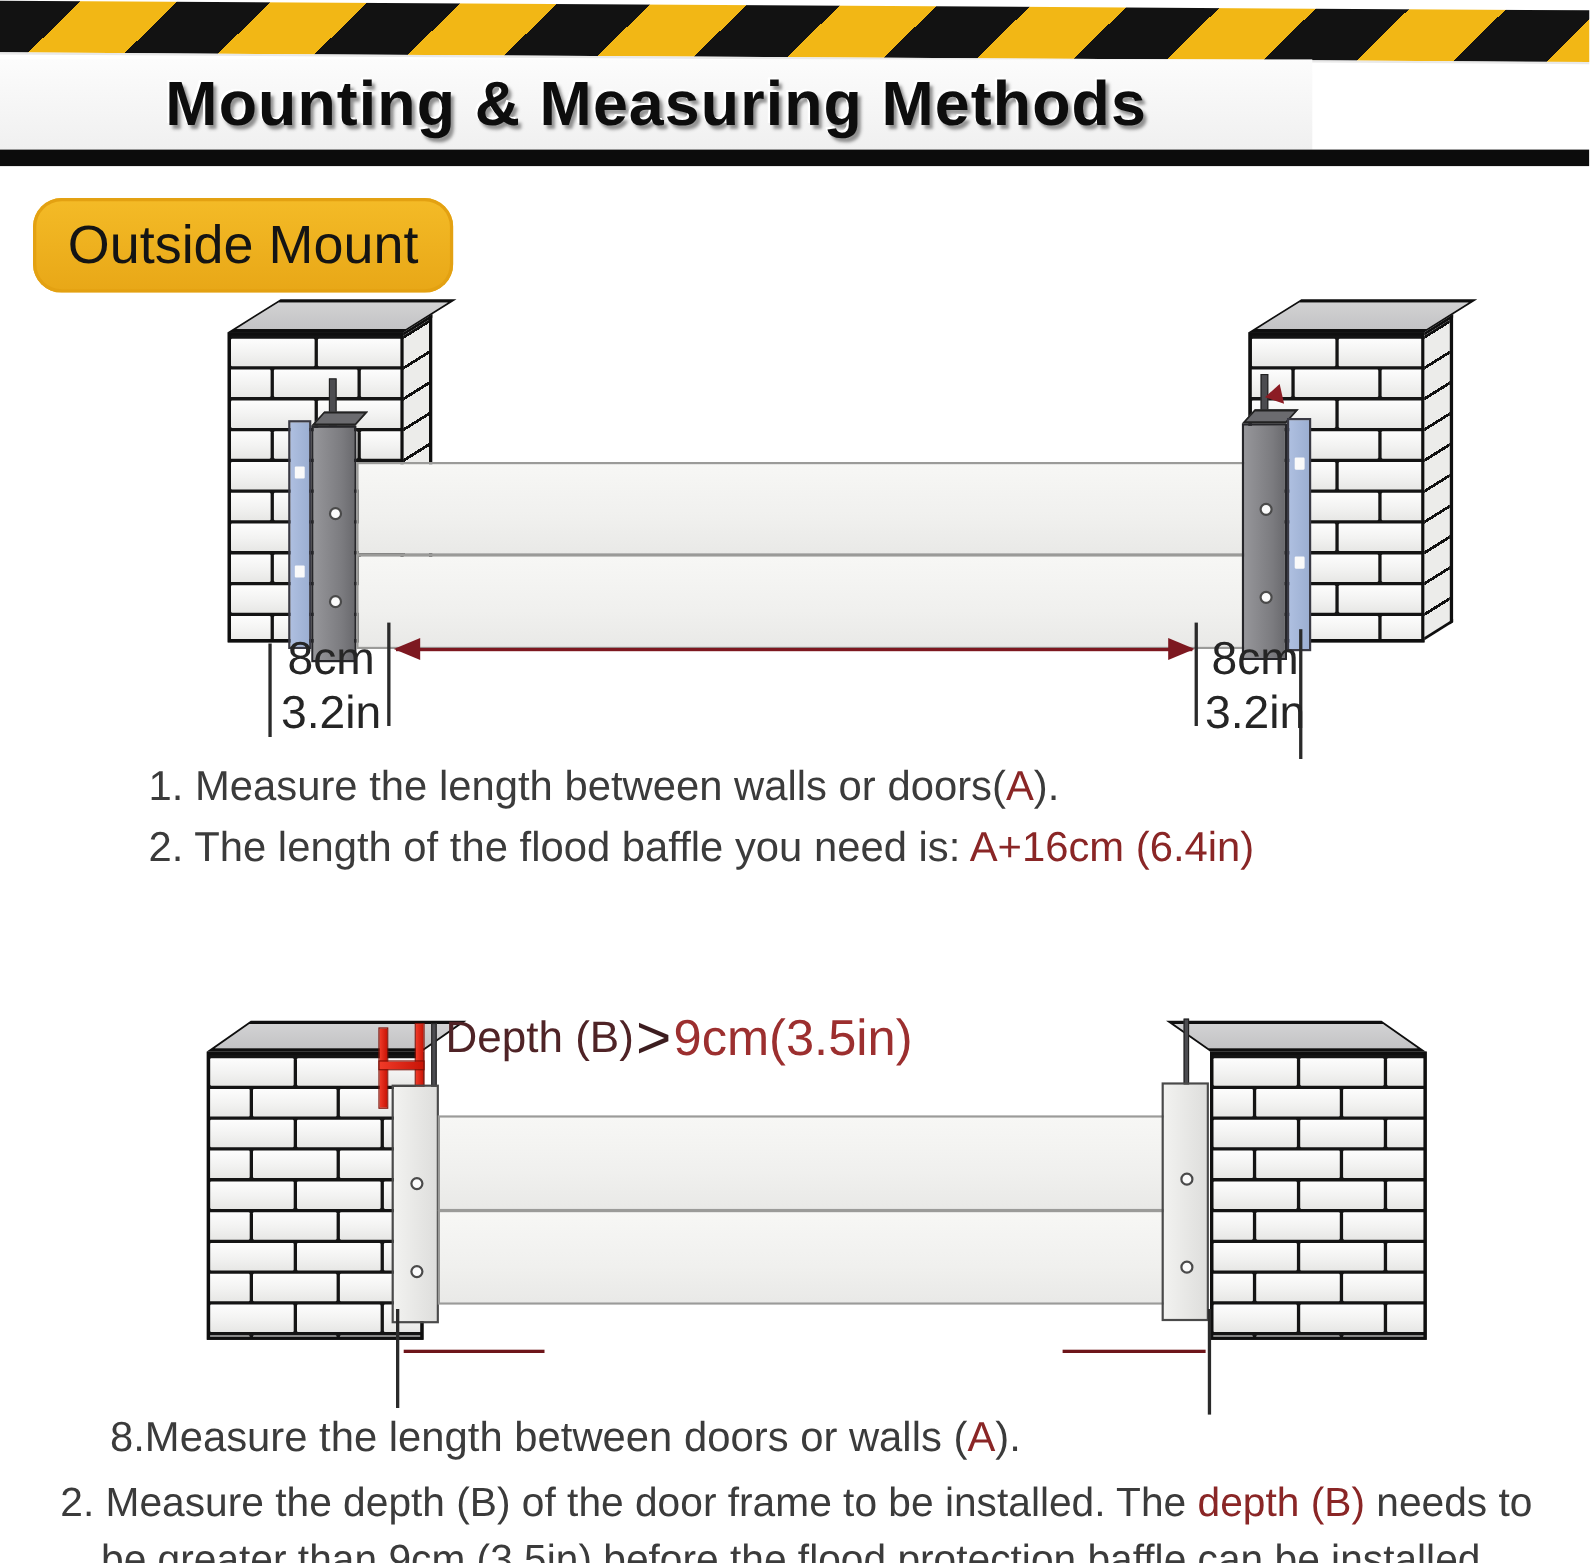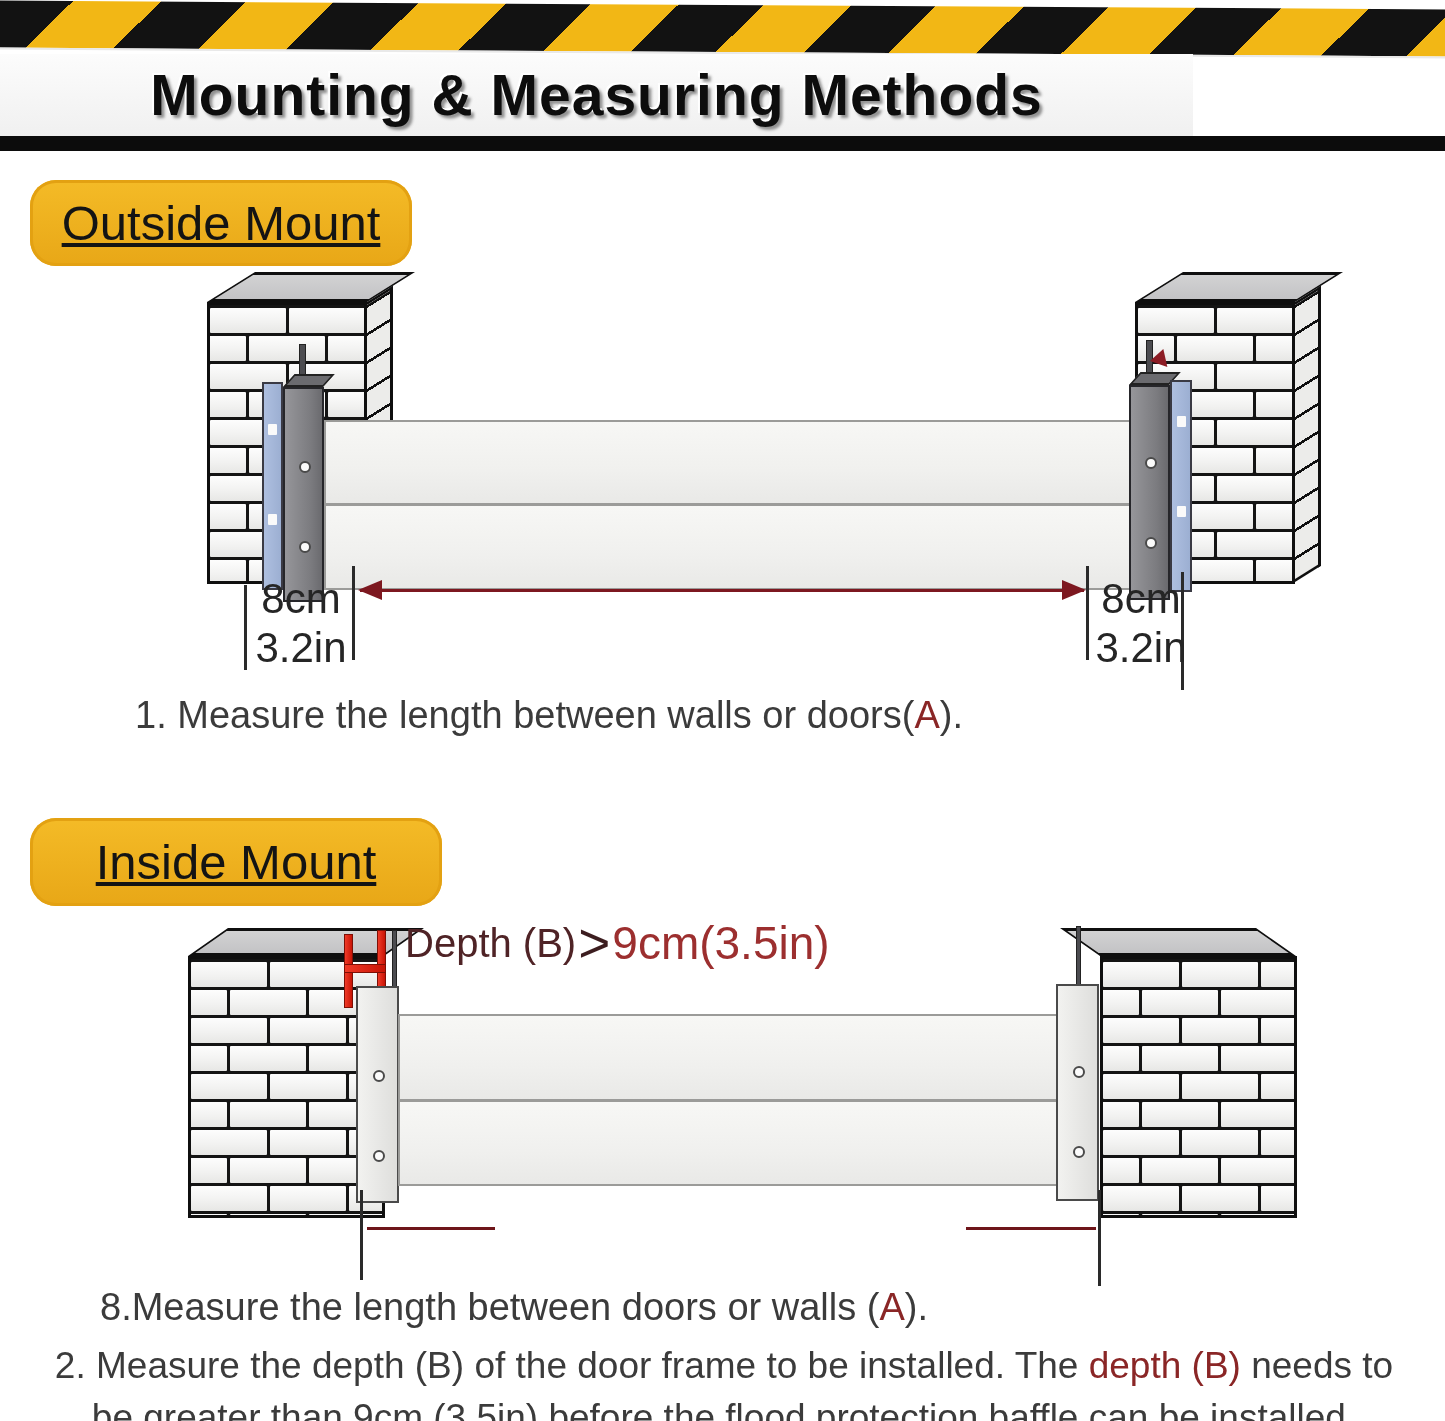--- a/index.html
+++ b/index.html
@@ -12,21 +12,21 @@
     transform:rotate(0.35deg);border-bottom:2px solid #e9e9e9;}
   .title-band{position:absolute;left:0;top:54px;width:1193px;height:82px;
     background:linear-gradient(180deg,#fcfcfc,#f0f0f0);display:flex;align-items:center;justify-content:center;}
   .main-title{font-size:57px;font-weight:bold;color:#0d0d0d;letter-spacing:1px;
     text-shadow:-2px -2px 0 #ffffff,3px 3px 3px #909090;}
   .black-bar{position:absolute;left:0;top:136px;width:1445px;height:15px;background:#0c0c0c;}
 
   
   .badge{position:absolute;background:linear-gradient(180deg,#f4bb27,#e8a717);
     border-radius:26px;display:flex;align-items:center;justify-content:center;
-    font-size:49px;color:#141414;box-shadow:inset 0 0 0 3px #e3a112;text-decoration:underline;}
+    font-size:49px;color:#141414;box-shadow:inset 0 0 0 3px #e3a112;}
 
   
   .brick-face{position:absolute;background:#141414;border:3px solid #0f0f0f;overflow:hidden;
     display:flex;flex-direction:column;gap:3px;padding-top:3px;box-sizing:border-box;}
   .brick-row{display:flex;gap:3px;flex:none;height:25px;}
   .brick{flex:none;width:76px;background:linear-gradient(180deg,#fdfdfd 0%,#f2f2f1 55%,#e7e7e5 100%);
     border-radius:1px;}
   .top-face{position:absolute;background:linear-gradient(180deg,#d2d2d3,#c3c3c5);
     border:3px solid #0f0f0f;box-sizing:border-box;}
   .side-face{position:absolute;background:repeating-linear-gradient(to bottom,#101010 0 3px,#ececea 3px 28px);
@@ -229,24 +229,24 @@
   </div>
   <div class="dim-label" style="left:1090px;top:574px;width:102px;">
     <div>8cm</div>
     <div>3.2in</div>
   </div>
 
 
   <div class="instr" style="left:135px;top:694px;">
     <span>1. Measure the length between walls or doors(</span><span class="accent">A</span><span>).</span>
   </div>
-
-  <div class="badge" style="left:30px;top:818px;width:412px;height:88px;">
-    <span>Inside Mount</span>
-  </div>
+  <div class="instr" style="left:135px;top:750px;">
+    <span>2. The length of the flood baffle you need is: </span><span class="accent">A+16cm (6.4in)</span>
+  </div>
+
 
   <div class="top-face" style="left:188px;top:928px;width:196px;height:28px;transform:skewX(-55deg);transform-origin:0 100%;"></div>
   <div class="brick-face" style="left:188px;top:956px;width:197px;height:262px;">
       <div class="brick-row">
         <div class="brick"></div>
         <div class="brick"></div>
         <div class="brick"></div>
       </div>
       <div class="brick-row" style="margin-left: -40px;">
         <div class="brick"></div>

